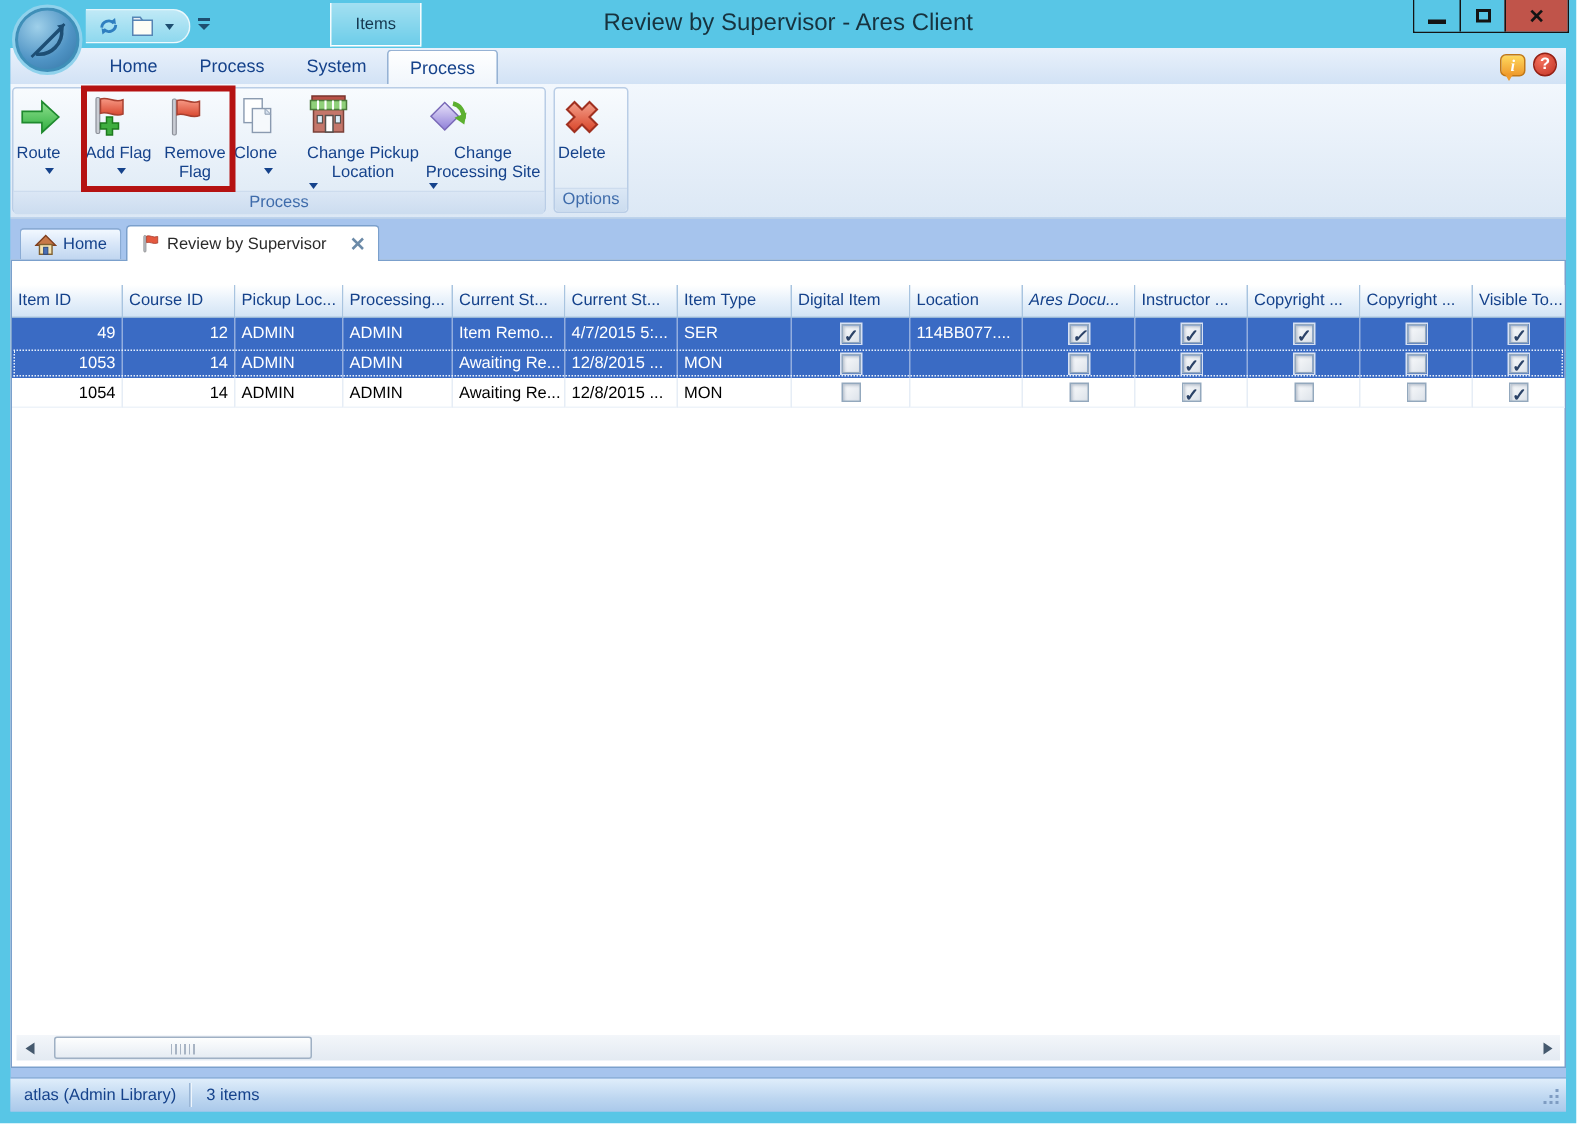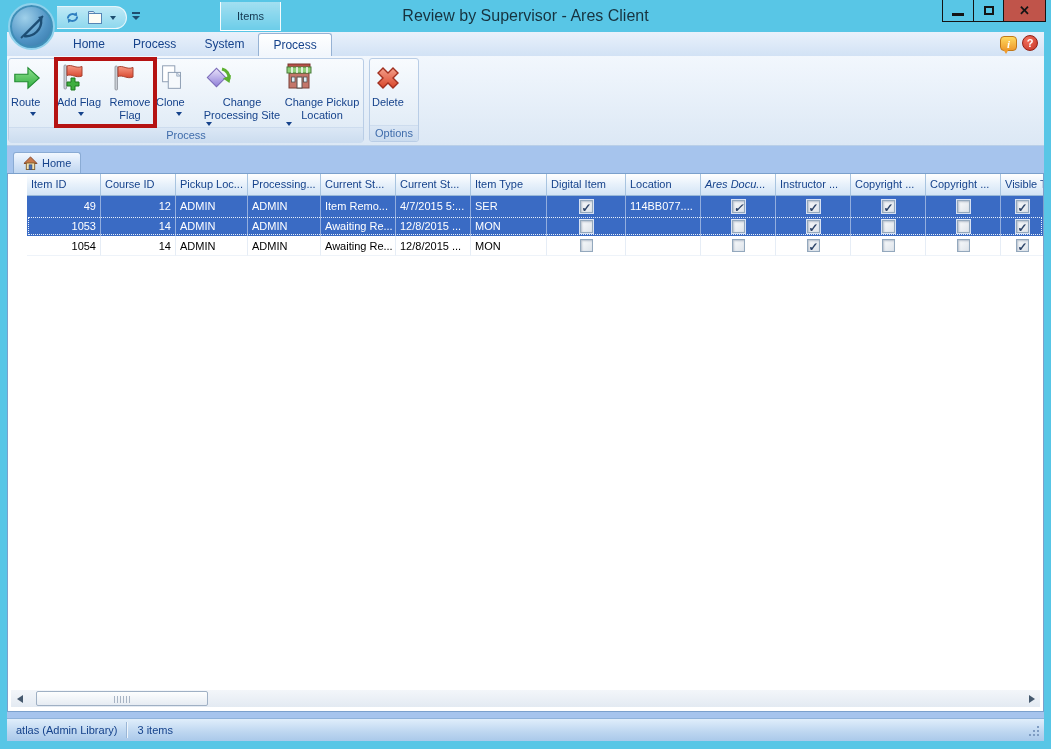--- a/index.html
+++ b/index.html
@@ -59,21 +59,21 @@
 
   
   .tabstrip{position:absolute;left:0;top:114px;right:0;height:27px;background:#a6c4ed;display:flex;align-items:flex-end;padding-left:6px;gap:3px;}
   .doc-tab{display:flex;align-items:center;gap:4px;padding:0 9px;height:21px;background:linear-gradient(#f2f8ff,#d5e4f7 55%,#c0d6f0);
            border:1px solid #8aabd4;border-bottom:none;border-radius:3px 3px 0 0;color:#15428b;}
   .doc-tab.active{height:24px;background:#fff;border:1px solid #7ba0cc;border-bottom:none;margin-bottom:-1px;z-index:6;position:relative;color:#2b2b2b;}
   .doc-tab .close-x{margin-left:12px;display:flex;}
 
   
   .panel{position:absolute;left:0;top:141px;right:0;height:539px;background:#fff;border:1px solid #7ba0cc;}
-  .grid{padding-left:19px;}
+  .grid{padding-left:0;margin-top:16px;}
   .ghead{display:flex;height:22px;}
   .hc{height:22px;line-height:21px;padding:0 4px;color:#15428b;background:linear-gradient(#ffffff,#e9f2fb 45%,#d3e4f5);
       border-right:1px solid #a8c4e0;border-bottom:1px solid #98b8d8;overflow:hidden;white-space:nowrap;}
   .grow{display:flex;height:20px;line-height:20px;background:#fff;color:#000;}
   .grow .c{height:20px;padding:0 4px;border-right:1px solid #e6edf6;border-bottom:1px solid #eef3f9;overflow:hidden;white-space:nowrap;}
   .grow.selected{background:#3a6bc4;color:#fff;}
   .grow.selected .c{border-right:1px solid rgba(255,255,255,.45);border-bottom:none;}
   .grow.focused{outline:1px dotted #e9f1fb;outline-offset:-2px;}
   .c.num{text-align:right;}
   .c.ctr{display:flex;align-items:center;justify-content:center;padding:0;}
@@ -218,49 +218,49 @@
                 <rect x="12" y="10" width="13" height="17" fill="#f6f9fc" stroke="#8a9ab0"></rect>
                 <path d="M21 10 l4 4 -4 0 z" fill="#d7e1ee" stroke="#8a9ab0" stroke-width="0.7"></path>
               </svg>
             </span>
             <span class="rlab">Clone</span>
             <span class="rarw"></span>
           </div>
           <div class="rbtn w78 arrow-inline">
             <span class="ric">
               <svg width="32" height="32" viewBox="0 0 32 32">
+                <rect x="5" y="2" width="22" height="4" fill="#b85048" stroke="#7a342e"></rect>
+                <rect x="6" y="11" width="20" height="15" fill="#c4766a" stroke="#7a4038"></rect>
+                <rect x="4" y="5" width="24" height="6" fill="#8fd07a" stroke="#4a7a3a"></rect>
+                <path d="M9 5 v6 M14 5 v6 M19 5 v6 M24 5 v6" stroke="#ffffff" stroke-width="1.4"></path>
+                <rect x="14" y="15" width="5" height="11" fill="#ffffff" stroke="#55504e"></rect>
+                <rect x="8.5" y="15" width="3.5" height="5" fill="#dceefa" stroke="#55504e" stroke-width="0.8"></rect>
+                <rect x="20.5" y="15" width="3.5" height="5" fill="#dceefa" stroke="#55504e" stroke-width="0.8"></rect>
+              </svg>
+            </span>
+            <span class="rlab">Change Pickup Location</span>
+              <span class="rarw"></span>
+          </div>
+          <div class="rbtn w78 arrow-inline">
+            <span class="ric">
+              <svg width="32" height="32" viewBox="0 0 32 32">
                 <defs>
                     <linearGradient id="gDia" x1="0" y1="0" x2="1" y2="1">
                       <stop offset="0" stop-color="#e9e3fa"></stop>
                       <stop offset="1" stop-color="#8f7fd8"></stop>
                     </linearGradient>
                   </defs>
                 <rect x="7" y="9" width="13" height="13" transform="rotate(45 13.5 15.5)" fill="url(#gDia)" stroke="#7a6ab8"></rect>
                 <path d="M19 7 a 9 9 0 0 1 7 10" fill="none" stroke="#5cb030" stroke-width="3"></path>
                 <path d="M28 13 l-1.5 8 -6.5 -4.5 z" fill="#5cb030"></path>
               </svg>
             </span>
             <span class="rlab">Change Processing Site</span>
               <span class="rarw"></span>
           </div>
-          <div class="rbtn w78 arrow-inline">
-            <span class="ric">
-              <svg width="32" height="32" viewBox="0 0 32 32">
-                <rect x="5" y="2" width="22" height="4" fill="#b85048" stroke="#7a342e"></rect>
-                <rect x="6" y="11" width="20" height="15" fill="#c4766a" stroke="#7a4038"></rect>
-                <rect x="4" y="5" width="24" height="6" fill="#8fd07a" stroke="#4a7a3a"></rect>
-                <path d="M9 5 v6 M14 5 v6 M19 5 v6 M24 5 v6" stroke="#ffffff" stroke-width="1.4"></path>
-                <rect x="14" y="15" width="5" height="11" fill="#ffffff" stroke="#55504e"></rect>
-                <rect x="8.5" y="15" width="3.5" height="5" fill="#dceefa" stroke="#55504e" stroke-width="0.8"></rect>
-                <rect x="20.5" y="15" width="3.5" height="5" fill="#dceefa" stroke="#55504e" stroke-width="0.8"></rect>
-              </svg>
-            </span>
-            <span class="rlab">Change Pickup Location</span>
-              <span class="rarw"></span>
-          </div>
         </div>
         <div class="rgroup-label">Process</div>
       </div>
 
       <div class="rgroup">
         <div class="rgroup-body">
           <div class="rbtn w44">
             <span class="ric">
               <svg width="32" height="32" viewBox="0 0 32 32">
                 <defs>
@@ -282,20 +282,32 @@
     <div class="highlight-rect"></div>
 
     <div class="tabstrip">
       <div class="doc-tab">
         <svg width="15" height="14" viewBox="0 0 16 15">
           <path d="M1 8 L8 1 L15 8 z" fill="#c87848" stroke="#804020"></path>
           <rect x="3.5" y="7.5" width="9" height="7" fill="#f3e2b0" stroke="#806030"></rect>
           <rect x="6.5" y="9.5" width="3" height="5" fill="#4a6fb5" stroke="#2d4a80" stroke-width="0.7"></rect>
         </svg>
         <span>Home</span>
+      </div>
+      <div class="doc-tab active">
+        <svg width="13" height="13" viewBox="0 0 14 14">
+          <rect x="2" y="1" width="1.6" height="12" rx="0.8" fill="#b8bcc4" stroke="#888" stroke-width="0.5"></rect>
+          <path d="M4 1.5 C 6.5 0.5, 8.5 3, 12 1.8 L 12 6.5 C 8.5 7.7, 6.5 5.2, 4 6.2 Z" fill="#e4593f" stroke="#a84030" stroke-width="0.6"></path>
+        </svg>
+        <span>Review by Supervisor</span>
+        <span class="close-x">
+          <svg width="9" height="9" viewBox="0 0 9 9">
+              <path d="M1 1 L8 8 M8 1 L1 8" stroke="#6b8aa8" stroke-width="1.7"></path>
+            </svg>
+        </span>
       </div>
     </div>
 
     <div class="panel">
       <div class="grid">
         <div class="ghead">
           <div class="hc w0">Item ID</div>
           <div class="hc w1">Course ID</div>
           <div class="hc w2">Pickup Loc...</div>
           <div class="hc w3">Processing...</div>

